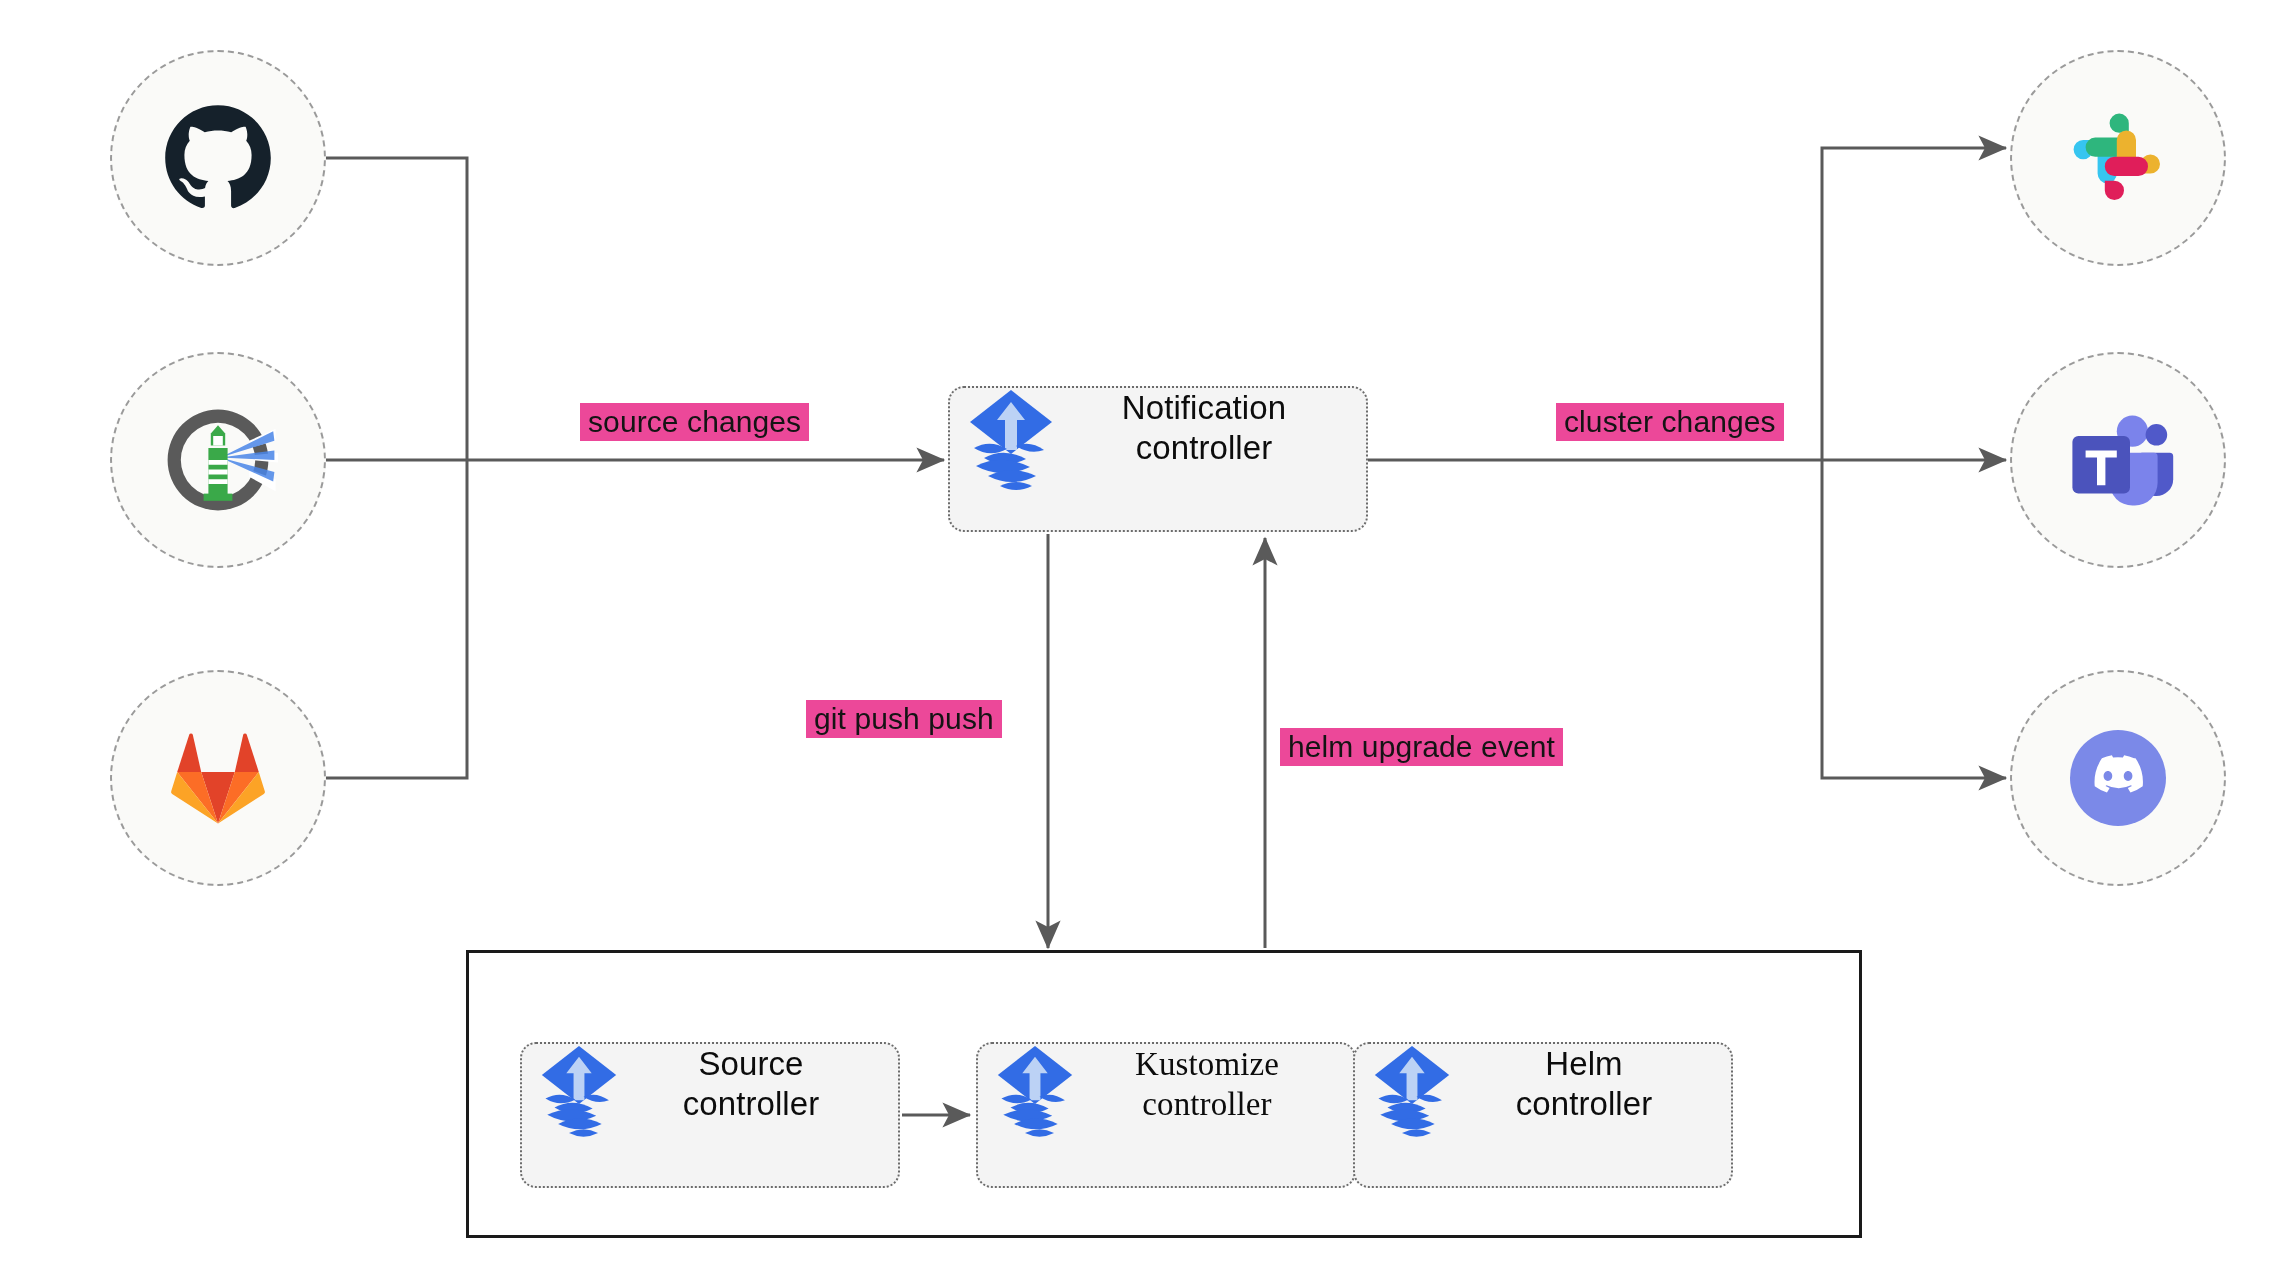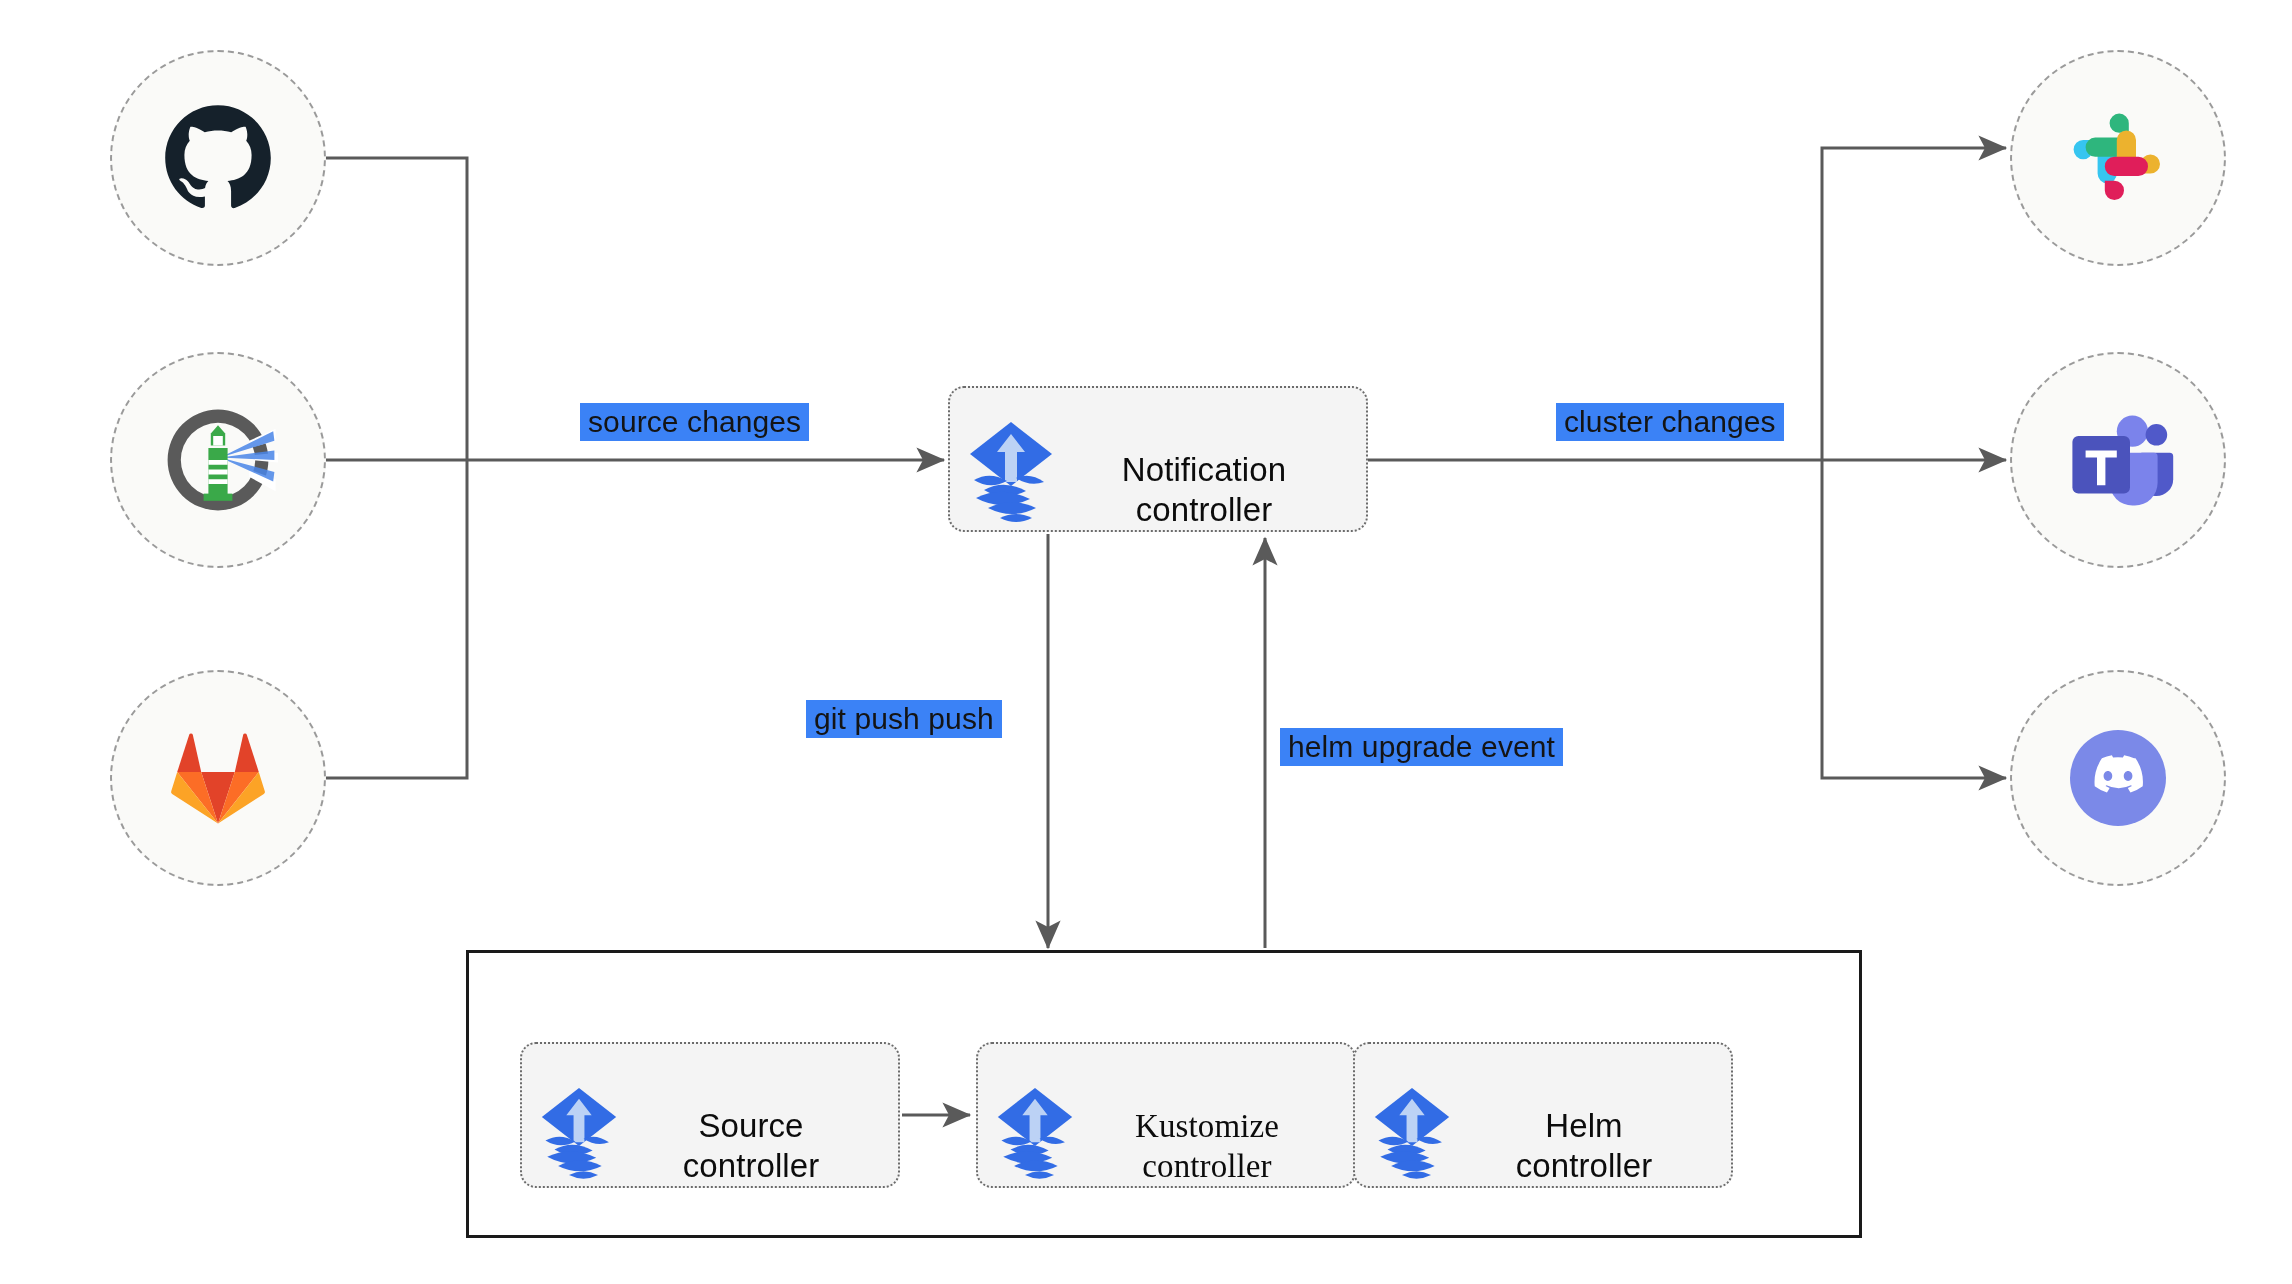--- a/index.html
+++ b/index.html
@@ -28,21 +28,21 @@
   }
   .node-circle .glyph{width:120px;height:120px;display:block;}
 
   
   .card{
     position:absolute;
     background:#f4f4f4;
     border:2px dotted #6b6b6b;
     border-radius:16px;
     box-sizing:border-box;
-    display:flex;align-items:flex-end;
+    display:flex;align-items:flex-start;
     padding:0 18px;
   }
   .card .flux-logo{flex:0 0 auto;}
   .card .card-label{
     flex:1 1 auto;
     text-align:center;
     color:#0c0c0c;
     line-height:1.22;
     white-space:pre-line;
     letter-spacing:.1px;
@@ -79,21 +79,21 @@
   #gitops-title{
     margin-left:14px;font-size:24px;color:#111111;letter-spacing:.2px;
   }
 
   
   .edge-label{
     position:absolute;
     font-size:30px;
     color:#141414;
     white-space:nowrap;
-    background:#3b82f6;
+    background:#ec4899;
     padding:2px 8px;
     letter-spacing:.1px;
   }
   #label-source-changes{left:580px;top:403px;}
   #label-cluster-changes{left:1556px;top:403px;}
   #label-git-push{left:806px;top:700px;}
   #label-helm-upgrade{left:1280px;top:728px;}
 </style>
 </head>
 <body>

